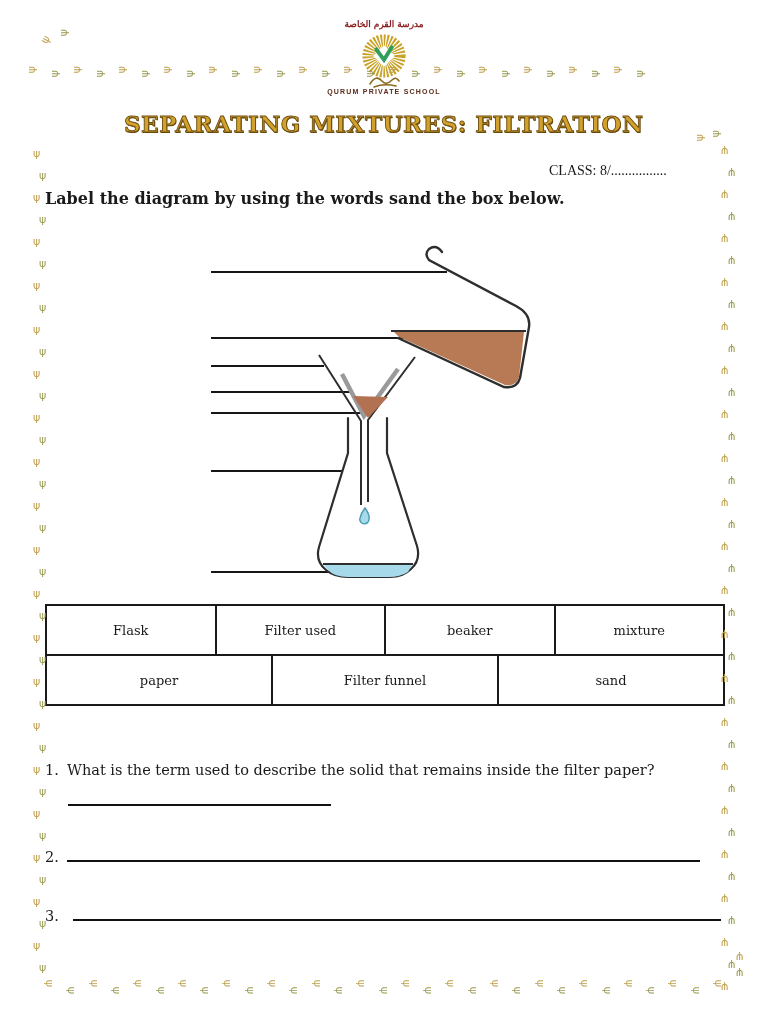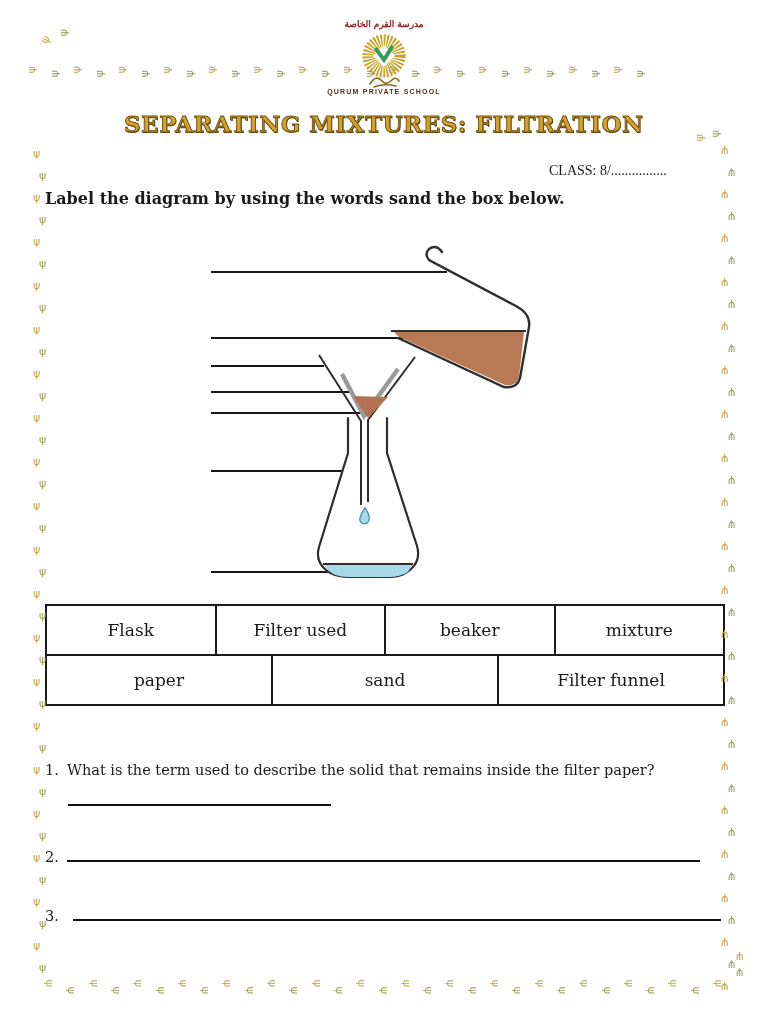--- a/index.html
+++ b/index.html
@@ -24,21 +24,21 @@
              font-family:"Liberation Serif",serif;font-size:14px;}
   .name-field{position:absolute;left:68px;top:0;}
   .class-field{position:absolute;left:549px;top:0;}
   .instr1{position:absolute;left:45px;top:189px;font-size:16px;font-weight:bold;}
   .diagram{position:absolute;left:0;top:230px;width:768px;height:370px;}
   
   .wordbank{position:absolute;left:45px;top:604px;width:676px;border:2px solid #1a1a1a;}
   .wb-row{display:flex;}
   .wb-row.r1{height:48px;border-bottom:2px solid #1a1a1a;}
   .wb-row.r2{height:48px;}
-  .wb-cell{display:flex;align-items:center;justify-content:center;font-size:17px;}
+  .wb-cell{display:flex;align-items:center;justify-content:center;font-size:13px;}
   .r1 .wb-cell{flex:1;border-right:2px solid #1a1a1a;}
   .r1 .wb-cell:last-child{border-right:none;}
   .r2 .wb-cell{flex:1;border-right:2px solid #1a1a1a;}
   .r2 .wb-cell:last-child{border-right:none;}
   
   .instr2{position:absolute;left:45px;top:733px;font-size:15px;font-weight:bold;}
   .question{position:absolute;left:45px;width:678px;display:flex;font-size:14.5px;}
   .q-num{width:22px;flex:none;}
   .q1{top:762px;}
   .q2{top:849px;}
@@ -110,22 +110,22 @@
 
   <div class="wordbank">
     <div class="wb-row r1">
       <div class="wb-cell">Flask</div>
       <div class="wb-cell">Filter used</div>
       <div class="wb-cell">beaker</div>
       <div class="wb-cell">mixture</div>
     </div>
     <div class="wb-row r2">
       <div class="wb-cell">paper</div>
+      <div class="wb-cell">Filter funnel</div>
       <div class="wb-cell">sand</div>
-      <div class="wb-cell">Filter funnel</div>
     </div>
   </div>
 
 
   <div class="question q1">
     <span class="q-num">1.</span>
     <span>What is the term used to describe the solid that remains inside the filter paper?</span>
   </div>
   <div class="blank-q1"></div>
 

